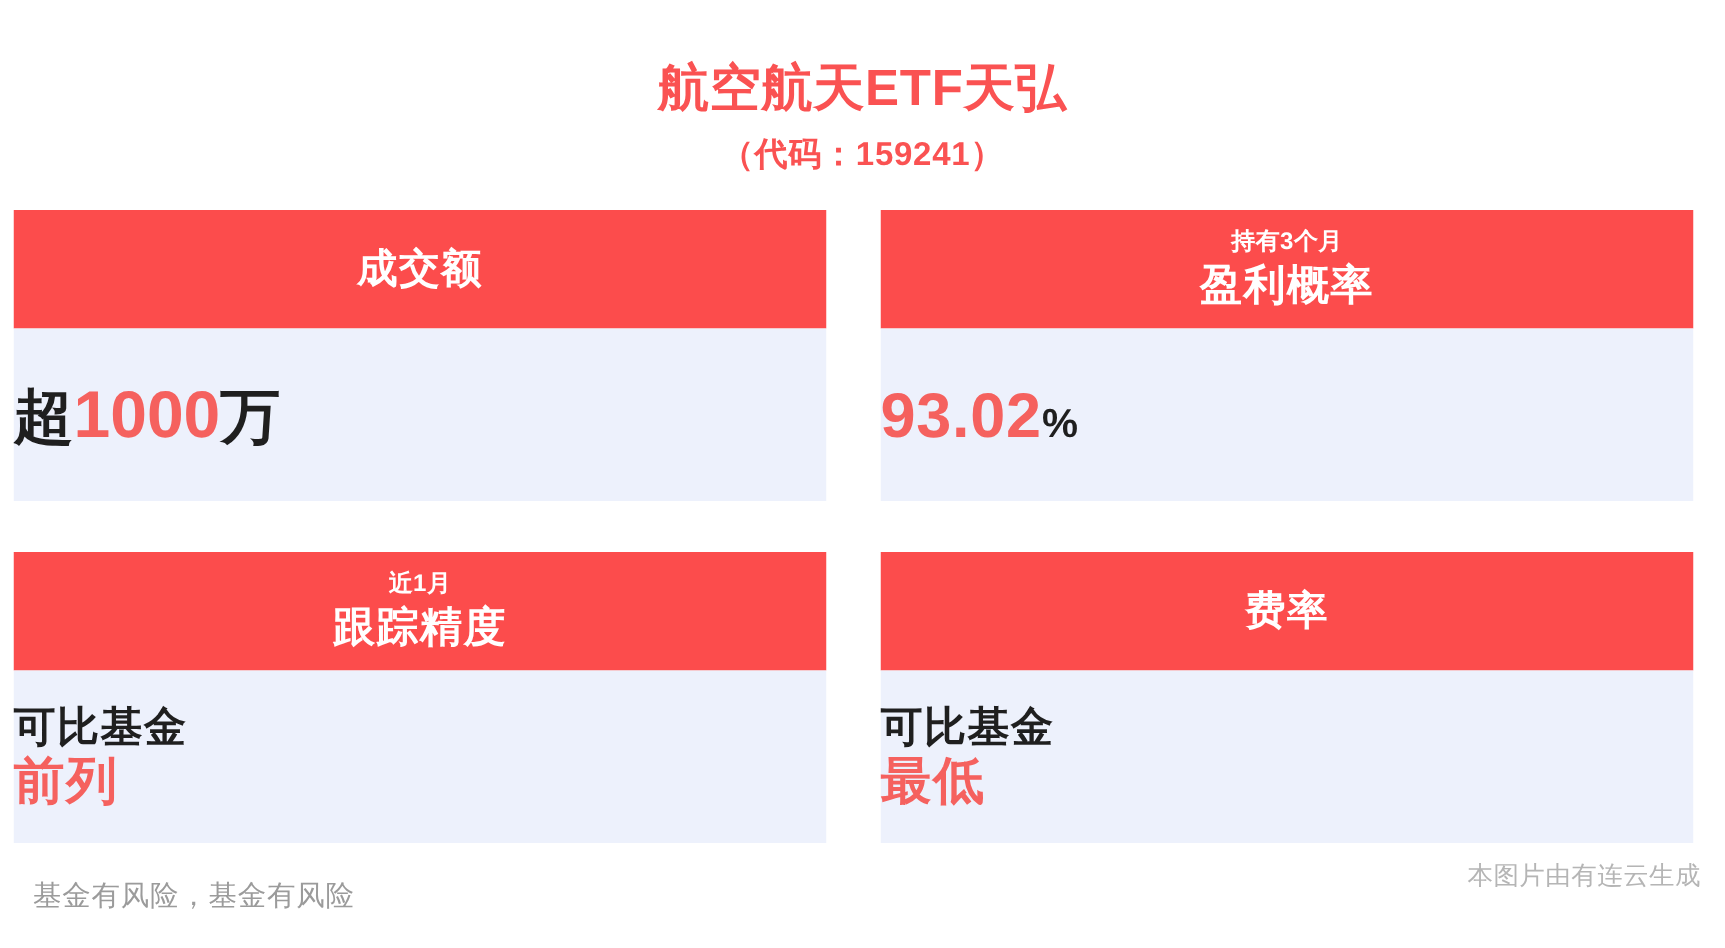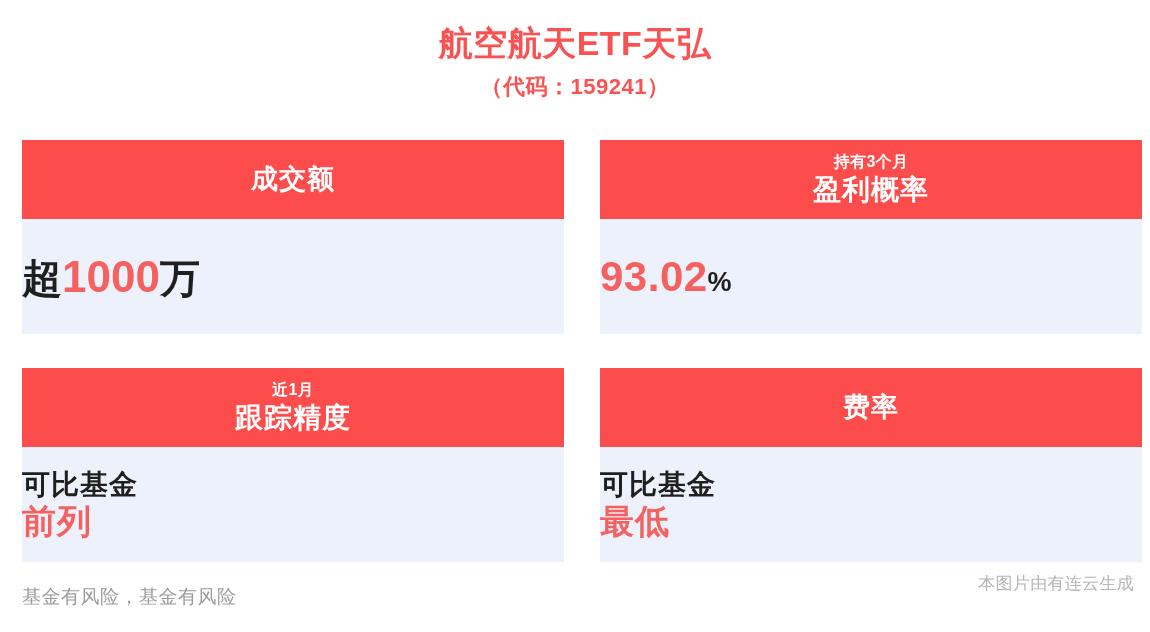--- a/index.html
+++ b/index.html
@@ -11,21 +11,21 @@
     height: 632px;
     background: #ffffff;
     font-family: "Liberation Sans", "DejaVu Sans", sans-serif;
     overflow: hidden;
     position: relative;
   }
 
   
   .page-header {
     width: 100%;
-    padding-top: 22px;
+    padding-top: 38px;
     text-align: center;
   }
   .fund-title {
     font-size: 34px;
     font-weight: bold;
     color: #FA5252;
     line-height: 1.28;
     letter-spacing: 0.5px;
   }
   .fund-code {
@@ -33,21 +33,21 @@
     font-weight: bold;
     color: #FA5252;
     line-height: 1.5;
     margin-top: 4px;
     letter-spacing: 0.5px;
   }
 
   
   .card-grid {
     position: absolute;
-    left: 22px;
+    left: 9px;
     top: 140px;
     width: 1120px;
     display: grid;
     grid-template-columns: 542px 542px;
     grid-template-rows: 194px 194px;
     column-gap: 36px;
     row-gap: 34px;
   }
 
   .stat-card {

